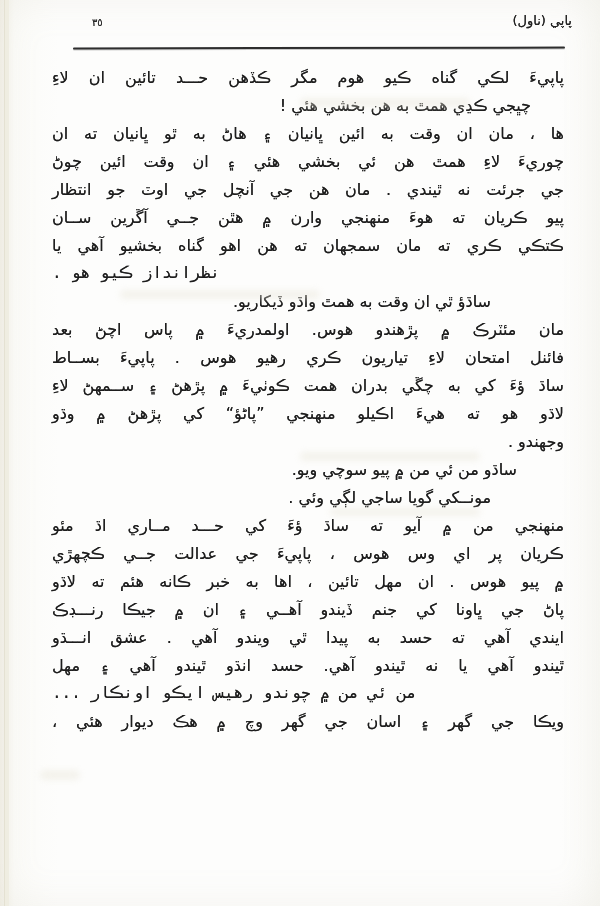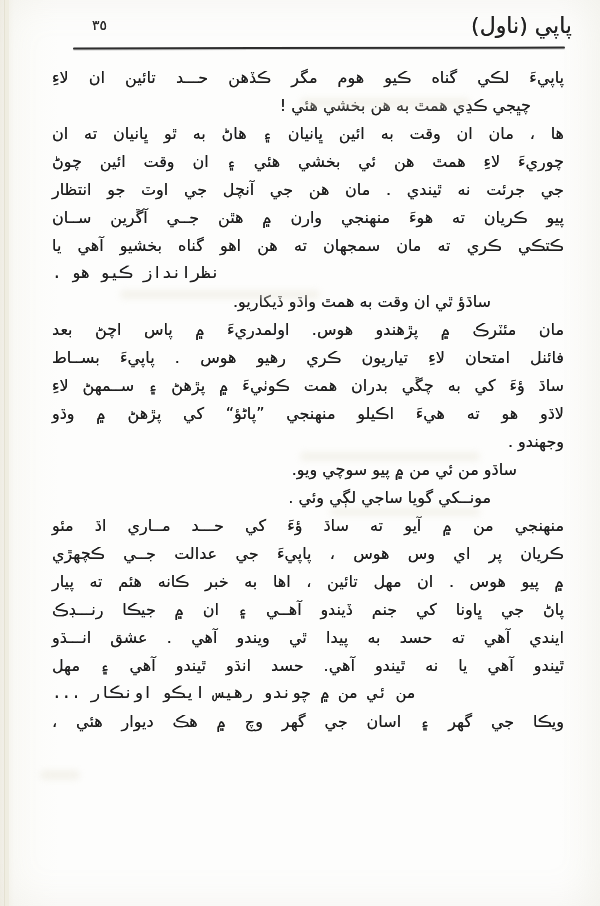--- a/index.html
+++ b/index.html
@@ -17,27 +17,27 @@
   }
   .crease {
     position: absolute; left: 4px; top: 0; bottom: 0; width: 4px;
     background: #efede1;
     border-left: 1px solid #e3e0d0;
     opacity: .9;
   }
   .header-title {
     position: absolute; top: 13px; right: 28px;
     direction: rtl;
-    font-size: 22px; color: #222;
+    font-size: 13px; color: #222;
     text-shadow: 0 0 0.6px rgba(20,20,20,.8);
     white-space: nowrap;
   }
   .page-number {
     position: absolute; top: 17px; left: 92px;
-    font-size: 14px; color: #2a2a2a;
+    font-size: 10px; color: #2a2a2a;
     text-shadow: 0 0 0.6px rgba(20,20,20,.8);
     letter-spacing: 1px;
   }
   .header-rule {
     position: absolute; top: 47px; left: 73px;
     width: 492px; height: 2px;
     background: #2e2e2e;
     border-radius: 1px;
     box-shadow: 0 1px 0 rgba(46,46,46,.25);
     transform: rotate(-0.1deg);
@@ -90,21 +90,21 @@
       <div class="line right" style="padding-right: 73px;">ساڌؤ ٿي ان وقت به همٿ واڌو ڏيکاريو.</div>
       <div class="line justify">مان مئٽرڪ ۾ پڙهندو هوس. اولمدريءَ ۾ پاس اچڻ بعد</div>
       <div class="line justify">فائنل امتحان لاءِ تياريون ڪري رهيو هوس . پاپيءَ بســاط</div>
       <div class="line justify">ساڌ ؤءَ کي به چڱي بدران همت ڪوٺيءَ ۾ پڙهڻ ۽ ســمهڻ لاءِ</div>
       <div class="line justify">لاڌو هو ته هيءَ اڪيلو منهنجي ”پاڻؤ“ کي پڙهڻ ۾ وڌو</div>
       <div class="line right">وجهندو .</div>
       <div class="line right" style="padding-right: 47px;">ساڌو من ئي من ۾ پيو سوچي ويو.</div>
       <div class="line right" style="padding-right: 73px;">مونــکي گويا ساجي لڳي وئي .</div>
       <div class="line justify">منهنجي من ۾ آيو ته ساڌ ؤءَ کي حـــد مــاري اڌ مئو</div>
       <div class="line justify">ڪريان پر اي وس هوس ، پاپيءَ جي عدالت جــي ڪچهڙي</div>
-      <div class="line justify">۾ پيو هوس . ان مهل تائين ، اها به خبر ڪانه هئم ته پيار</div>
+      <div class="line justify">۾ پيو هوس . ان مهل تائين ، اها به خبر ڪانه هئم ته لاڌو</div>
       <div class="line justify">پاڻ جي ڀاونا کي جنم ڏيندو آهــي ۽ ان ۾ جيڪا رنـــڊڪ</div>
       <div class="line justify">ايندي آهي ته حسد به پيدا ٿي ويندو آهي . عشق انـــڌو</div>
       <div class="line justify">ٿيندو آهي يا نه ٿيندو آهي. حسد انڌو ٿيندو آهي ۽ مهل</div>
       <div class="line left">من ئي من ۾ چوندو رهيس ايڪو اونڪار ...</div>
       <div class="line justify">ويڪا جي گهر ۽ اسان جي گهر وچ ۾ هڪ ديوار هئي ،</div>
     </div>
 
   <div class="smudge" style="left:300px; top:98px;  width:170px; height:9px;"></div>
   <div class="smudge" style="left:120px; top:290px; width:200px; height:9px;"></div>
   <div class="smudge" style="left:300px; top:452px; width:180px; height:9px;"></div>

